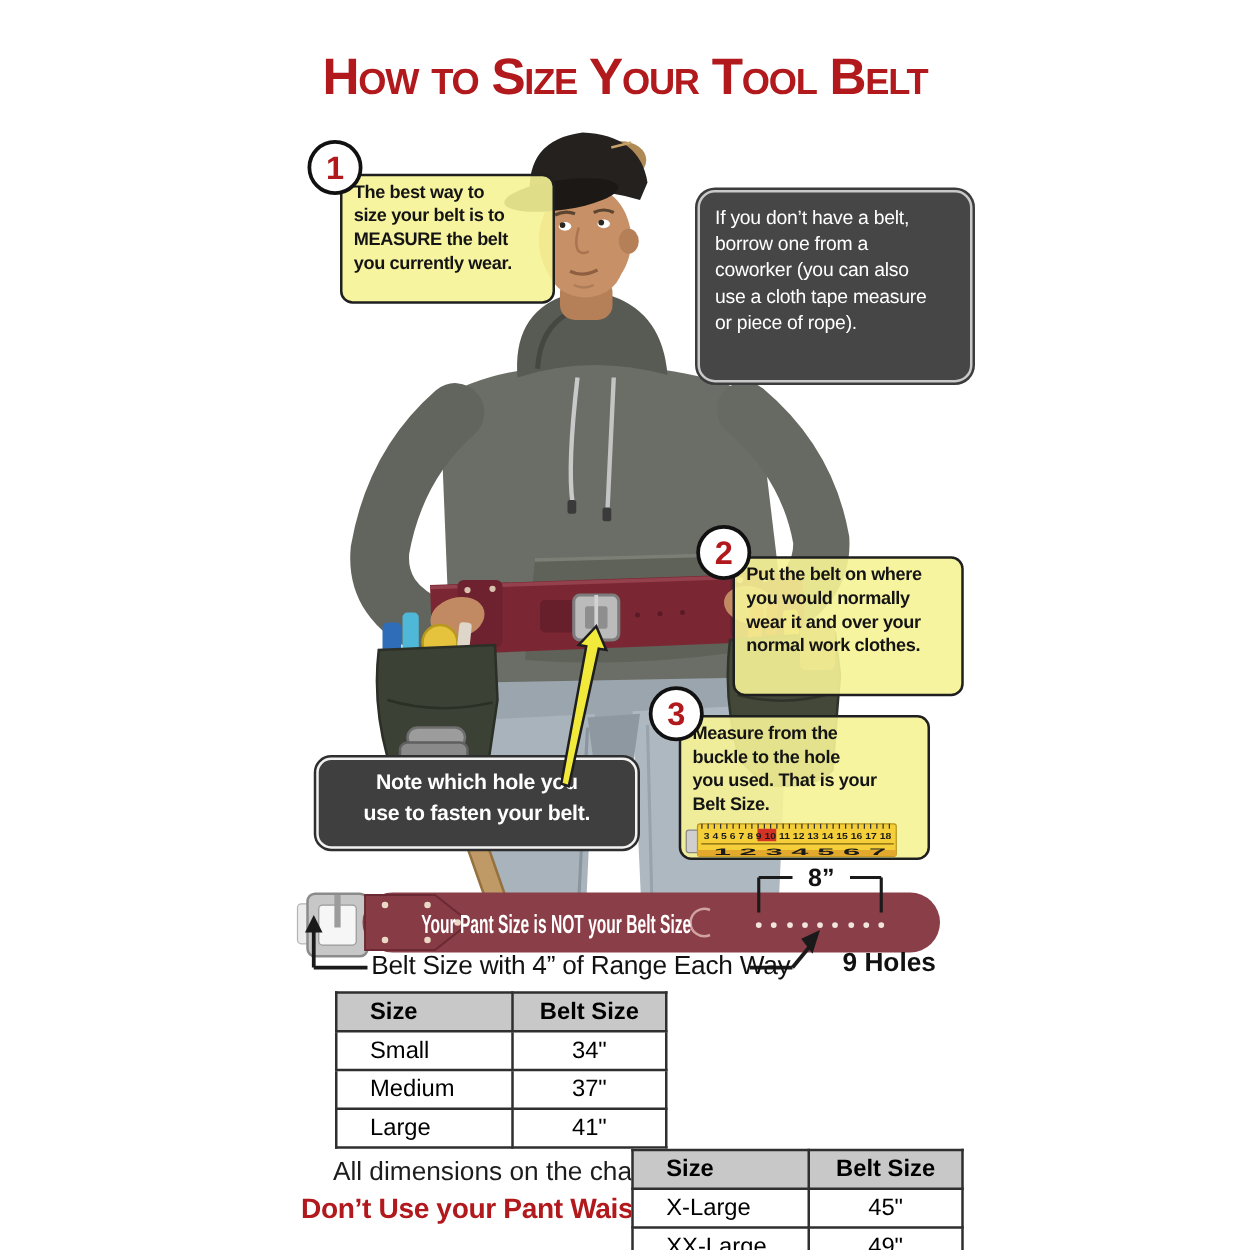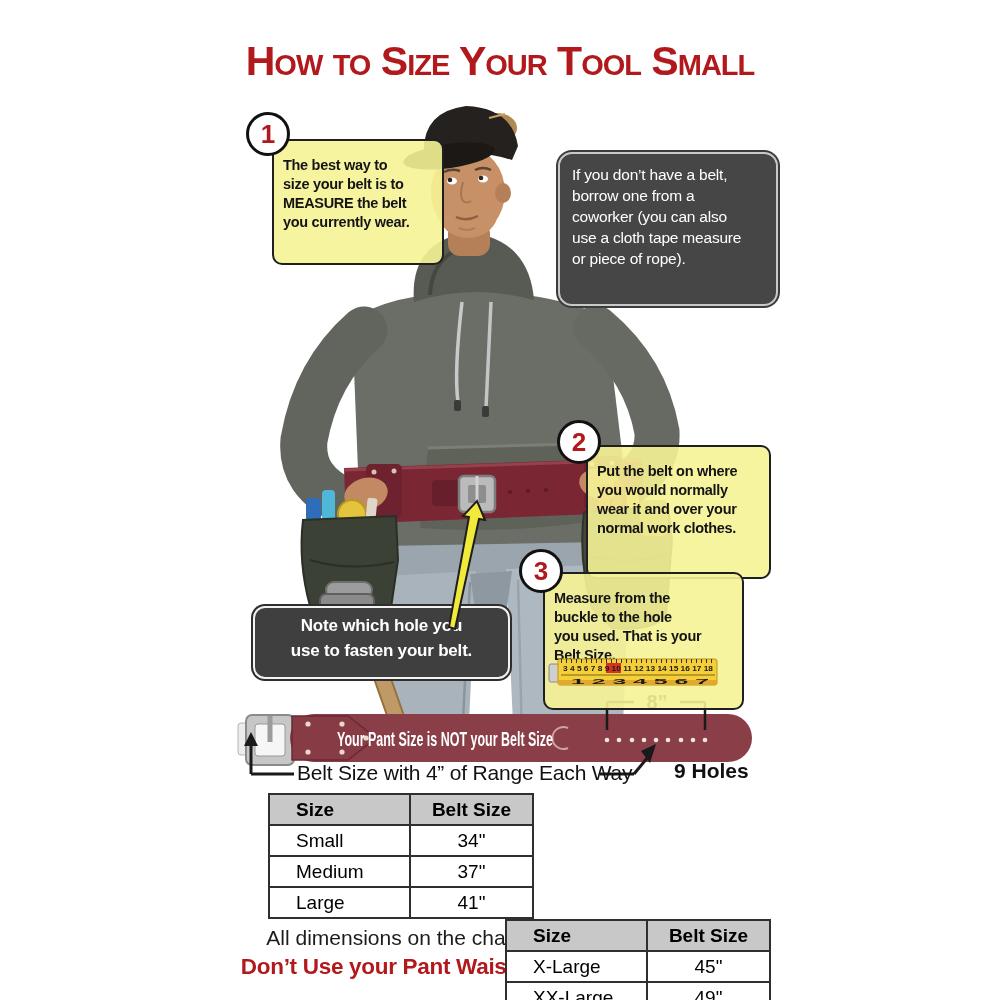--- a/index.html
+++ b/index.html
@@ -6,21 +6,21 @@
   #stage{position:relative;width:1000px;height:1000px;background:#ffffff;overflow:hidden;
          font-family:"Liberation Sans",sans-serif;}
   .abs{position:absolute;}
   .page-title{left:0;top:38px;width:1000px;text-align:center;
     font-variant:small-caps;font-weight:bold;font-size:41px;letter-spacing:-1px;
     color:#B1191C;}
   .num-badge{width:38px;height:38px;border-radius:50%;background:#fff;border:3px solid #111;
     color:#B1191C;font-weight:bold;font-size:26px;line-height:38px;text-align:center;z-index:6;}
   .yellow-box{background:rgba(246,243,150,0.90);border:2.5px solid #1f1f1f;border-radius:10px;
     font-weight:bold;font-size:14.5px;letter-spacing:-0.3px;line-height:1.3;color:#141414;
-    padding:15px 9px;white-space:pre-line;z-index:5;}
+    padding:4px 9px;white-space:pre-line;z-index:5;}
   .gray-box{background:#464646;border:2px solid #c9c9c9;box-shadow:0 0 0 2px #3c3c3c;
     border-radius:14px;color:#fff;font-size:15.5px;letter-spacing:-0.2px;line-height:1.35;
     padding:11px 12px;white-space:pre-line;z-index:5;}
   .note-box{background:#3f3f3f;border:2.5px solid #f2f2f2;box-shadow:0 0 0 2px #2e2e2e;
     border-radius:12px;color:#fff;font-weight:bold;font-size:17px;letter-spacing:-0.2px;
     line-height:1.45;text-align:center;padding:6px 20px;white-space:pre-line;z-index:4;}
   .range-label{font-weight:normal;font-size:21px;letter-spacing:-0.2px;color:#111;z-index:6;}
   .holes-label{font-weight:bold;font-size:21px;color:#111;z-index:6;text-align:right;}
   .footer-note{left:0;top:926px;width:1000px;text-align:center;font-size:21px;color:#1c1c1c;}
   .footer-warning{left:0;top:954px;width:1000px;text-align:center;font-size:22.5px;
@@ -30,21 +30,21 @@
   table.size-table th{background:#c8c8c8;font-weight:bold;}
   .col-size{width:112px;text-align:left;padding-left:26px;}
   .col-belt{width:119px;text-align:center;}
   svg{display:block;}
 </style>
 </head>
 <body>
 
 <div id="stage">
 
-  <div class="abs page-title">How to Size Your Tool Small</div>
+  <div class="abs page-title">How to Size Your Tool Belt</div>
 
   <svg class="abs" style="left:0;top:0" width="1000" height="1000" viewBox="0 0 1000 1000">
     <g>
       <path d="M 382 520 L 628 512 L 632 575 L 378 584 Z" fill="#9AA5AE"></path>
       <path d="M 384 576 L 476 571 L 468 744 L 394 746 Z" fill="#A9B3BB"></path>
       <path d="M 506 569 L 630 563 L 622 746 L 514 746 Z" fill="#AEB8C0"></path>
       <path d="M 470 574 L 512 571 L 502 644 L 480 646 Z" fill="#8D98A1"></path>
       <path d="M 470 582 L 462 740" stroke="#8A959E" stroke-width="2.5" fill="none"></path>
       <path d="M 518 580 L 522 740" stroke="#98A3AC" stroke-width="2.5" fill="none"></path>
     </g>

